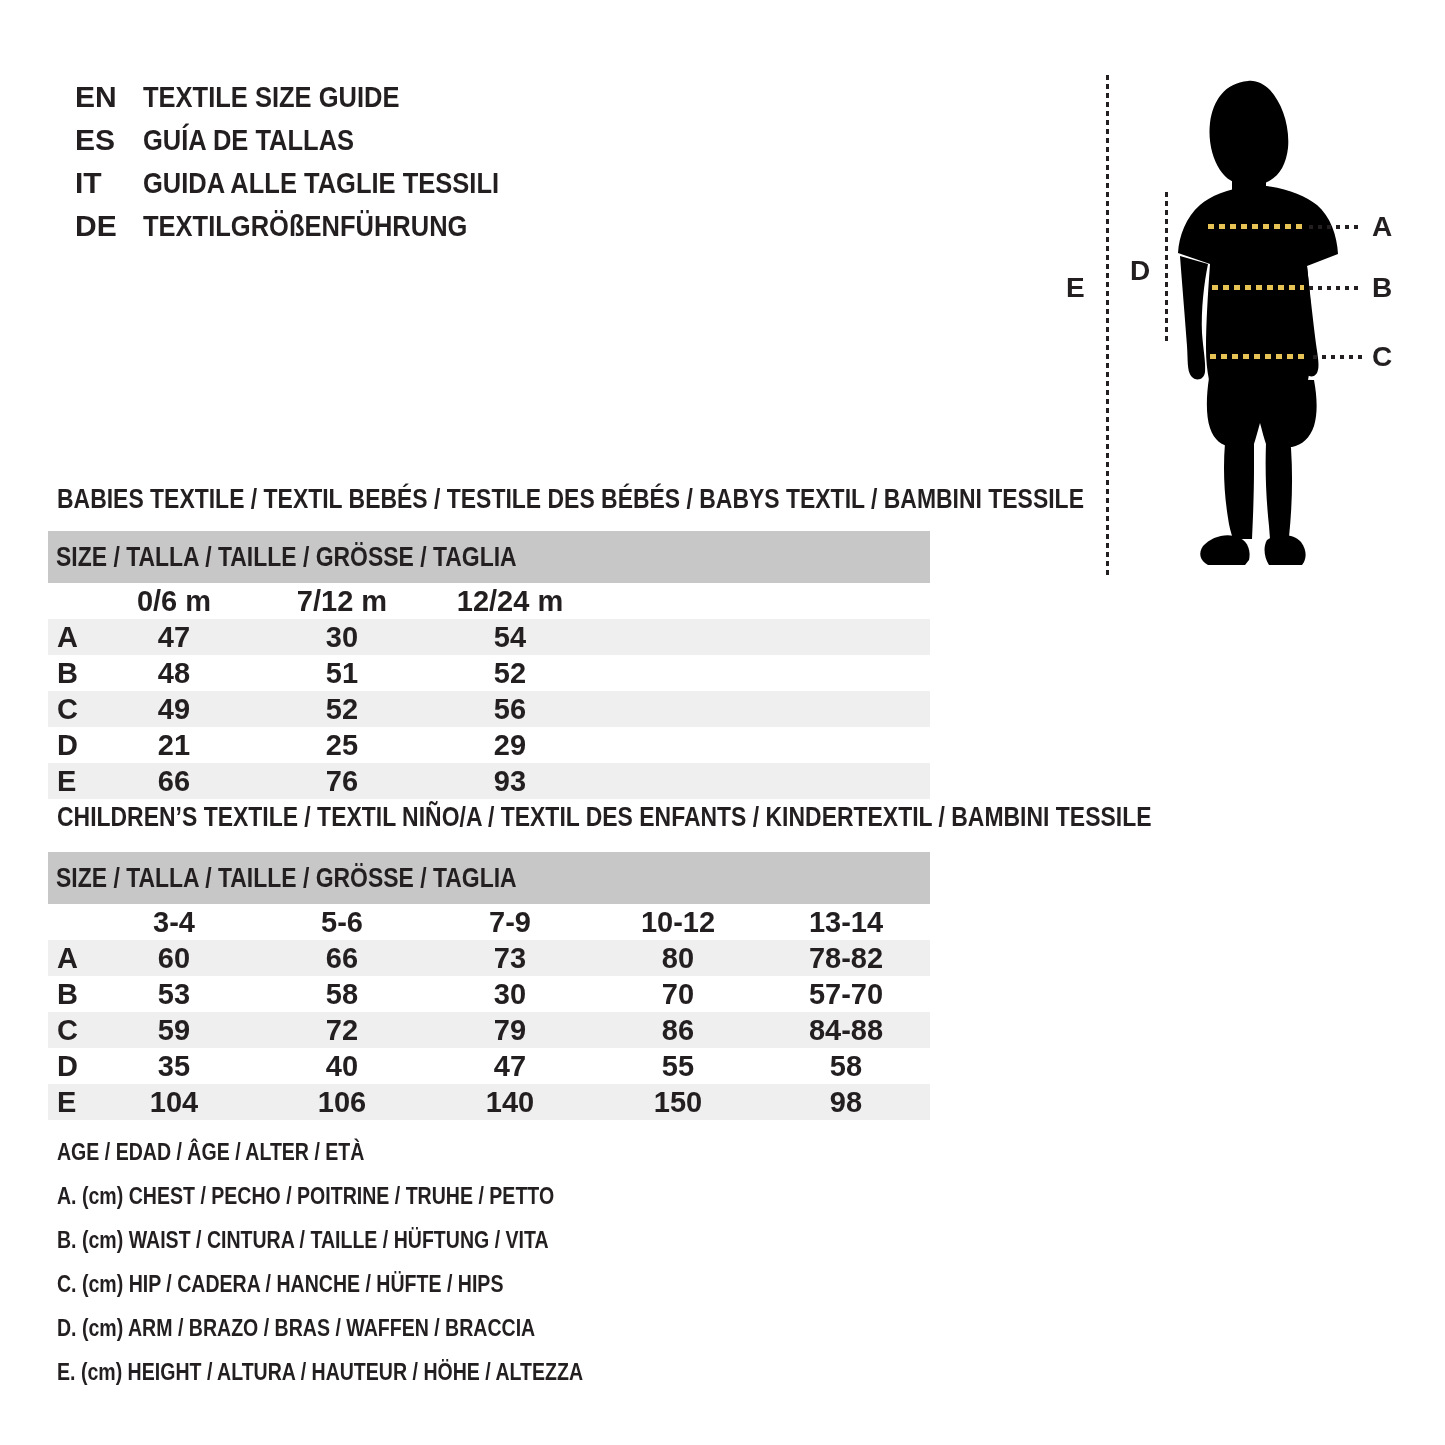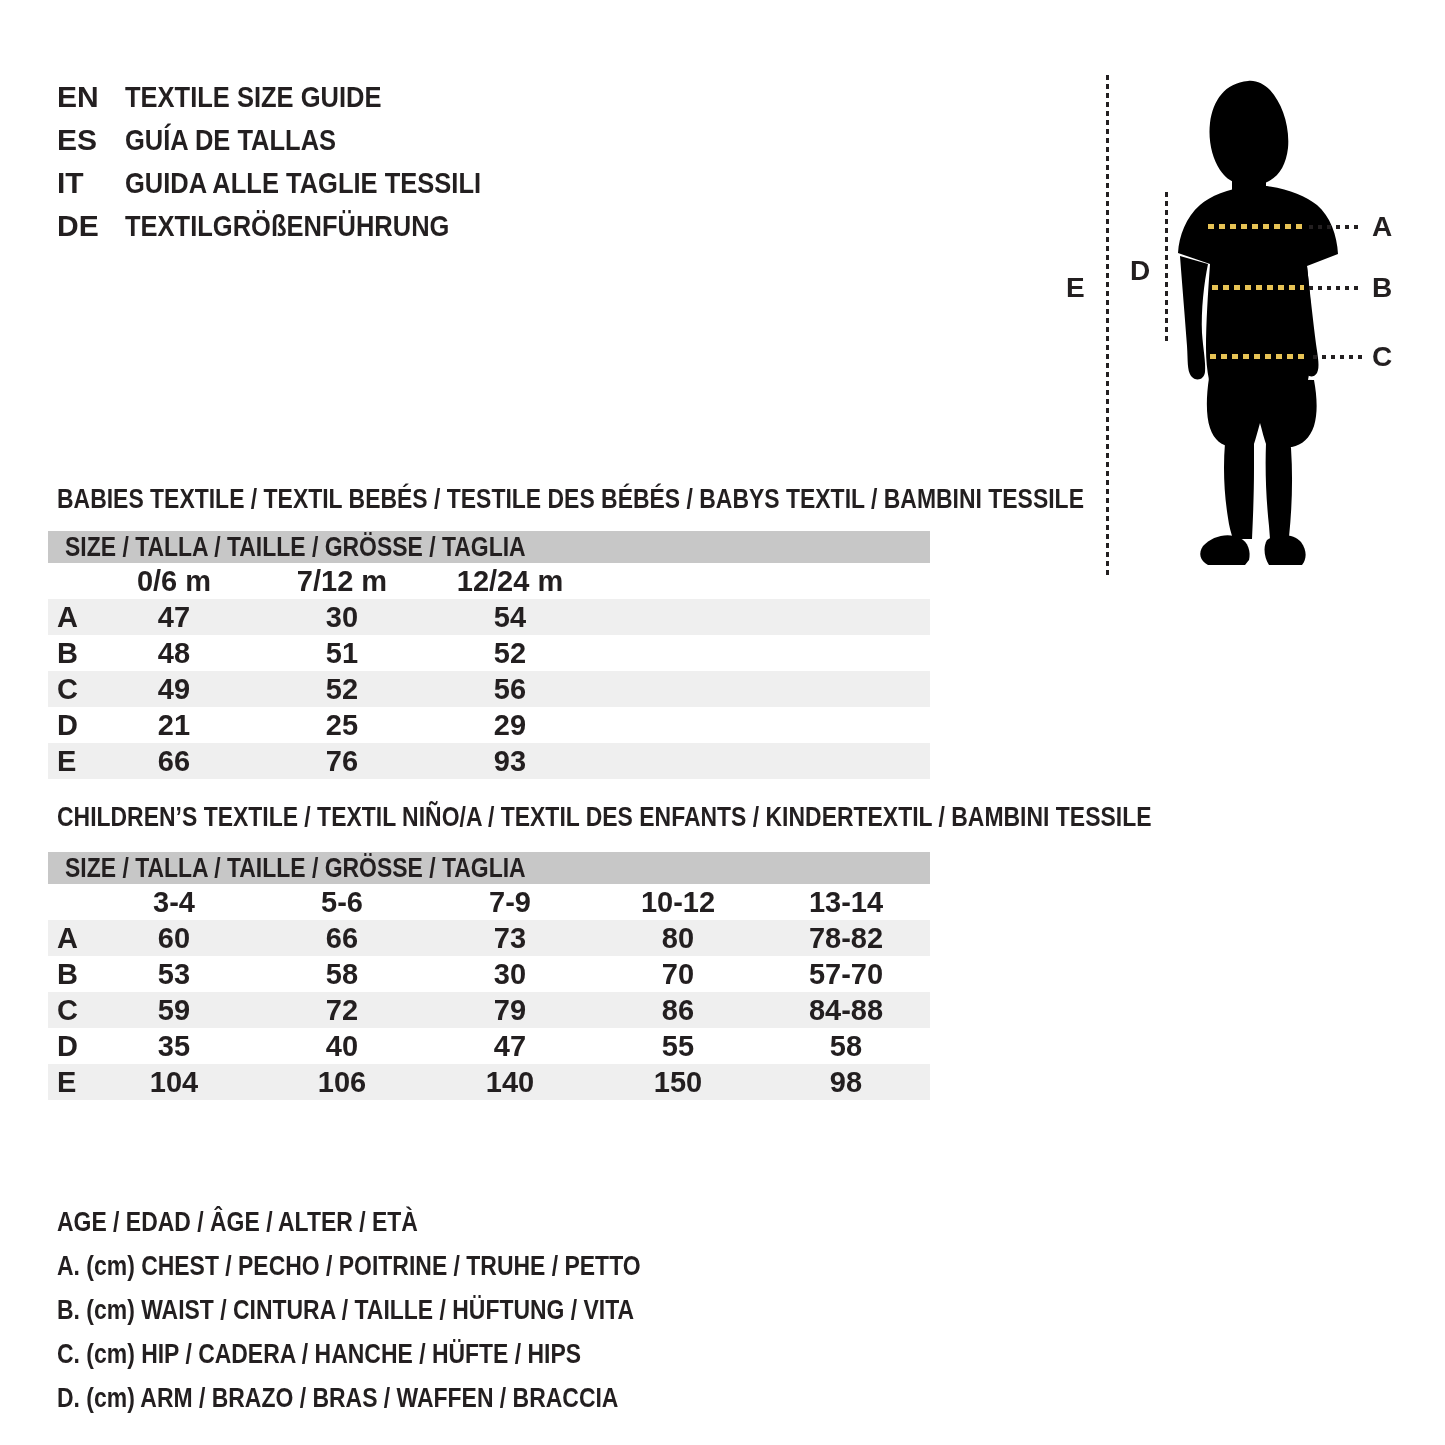--- a/index.html
+++ b/index.html
@@ -5,21 +5,21 @@
   html,body{margin:0;padding:0;background:#ffffff;}
   .page{
     position:relative;width:1445px;height:1445px;background:#ffffff;
     color:#231f20;font-family:"Liberation Sans",sans-serif;font-weight:700;
     overflow:hidden;
   }
   .cond{display:inline-block;transform:scaleX(0.85);transform-origin:0 50%;white-space:nowrap;}
 
   
   .lang-header{position:absolute;left:57px;top:75px;}
-  .lang-row{display:flex;align-items:center;height:43px;font-size:30px;}
+  .lang-row{display:flex;align-items:center;height:43px;font-size:30px;margin-left:18px;}
   .lang-code{width:68px;flex:0 0 68px;}
 
   
   .fig-vline{position:absolute;width:3px;background:repeating-linear-gradient(180deg,#231f20 0 5px,rgba(0,0,0,0) 5px 9px);}
   .fig-vline.e{left:1106px;top:75px;height:503px;}
   .fig-vline.d{left:1165px;top:192px;height:152px;}
   .fig-label{position:absolute;font-size:28px;line-height:32px;}
   .fig-label.e{left:1066px;top:272px;}
   .fig-label.d{left:1130px;top:255px;}
   .fig-label.a{left:1372px;top:211px;}
@@ -39,28 +39,28 @@
 
   
   .section-title{position:absolute;left:57px;font-size:27px;line-height:30px;}
   .babies-title{top:484px;}
   .children-title{top:802px;}
 
   
   .sg-table{position:absolute;left:48px;width:882px;font-size:29px;}
   .babies-table{top:531px;}
   .children-table{top:852px;}
-  .size-bar{height:32px;background:#c7c7c7;display:flex;align-items:center;padding-left:17px;font-size:27px;}
+  .size-bar{height:52px;background:#c7c7c7;display:flex;align-items:center;padding-left:8px;font-size:27px;}
   .trow{display:grid;grid-template-columns:42px 168px 168px 168px 168px 168px;height:36px;align-items:center;}
   .trow .cell{text-align:center;}
   .trow .rlabel{text-align:left;padding-left:9px;}
   .trow.shade{background:#efefef;}
 
   
-  .legend{position:absolute;left:57px;top:1200px;font-size:27px;}
+  .legend{position:absolute;left:57px;top:1130px;font-size:23px;}
   .legend-line{height:44px;display:flex;align-items:center;}
 </style>
 </head>
 <body>
 
 <div class="page">
 
   <div class="lang-header">
     <div class="lang-row">
       <span class="lang-code">EN</span>
@@ -235,15 +235,18 @@
     </div>
     <div class="legend-line">
       <span class="cond">B. (cm) WAIST / CINTURA / TAILLE / HÜFTUNG / VITA</span>
     </div>
     <div class="legend-line">
       <span class="cond">C. (cm) HIP / CADERA / HANCHE / HÜFTE / HIPS</span>
     </div>
     <div class="legend-line">
       <span class="cond">D. (cm) ARM / BRAZO / BRAS / WAFFEN / BRACCIA</span>
     </div>
+    <div class="legend-line">
+      <span class="cond">E. (cm) HEIGHT / ALTURA / HAUTEUR / HÖHE / ALTEZZA</span>
+    </div>
   </div>
 
 </div>
 
 </body></html>

